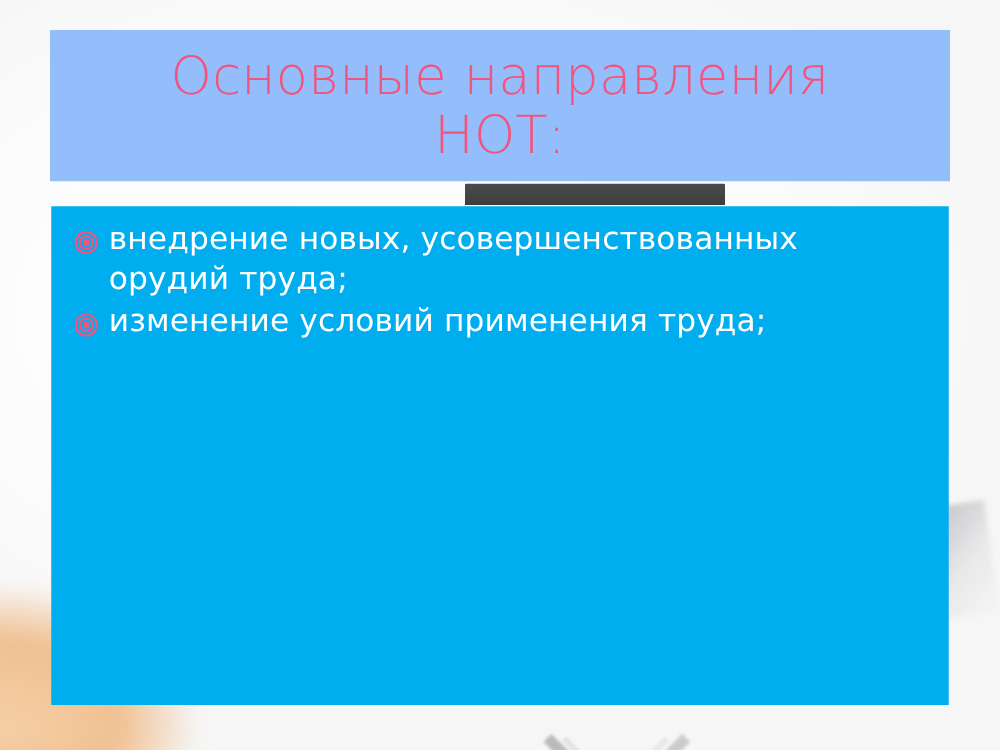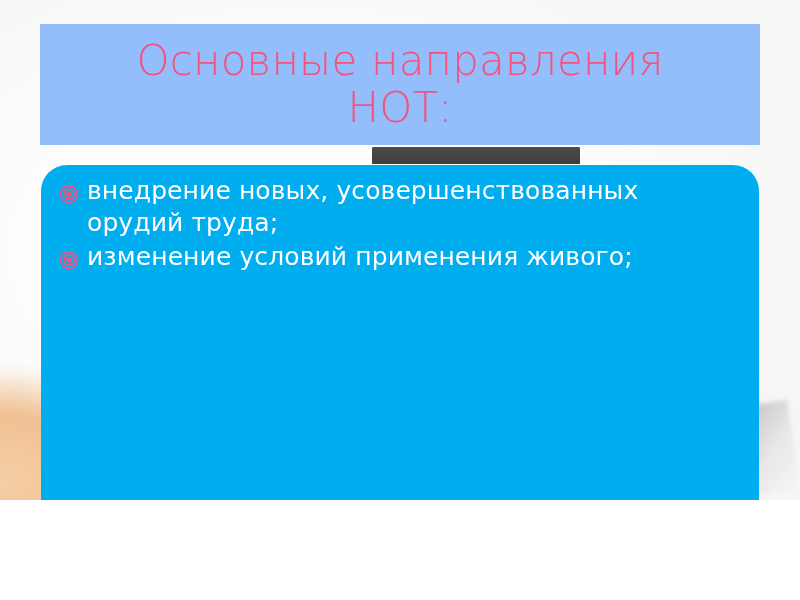--- a/index.html
+++ b/index.html
@@ -5,21 +5,21 @@
 <style>
   html, body {
     margin: 0;
     padding: 0;
     background: #ffffff;
   }
 
   .slide {
     position: relative;
     width: 800px;
-    height: 500px;
+    height: 600px;
     overflow: hidden;
     background: #ffffff;
     font-family: "Liberation Sans", sans-serif;
     -webkit-font-smoothing: antialiased;
   }
 
   
   .bg-photo {
     position: absolute;
     inset: 0;
@@ -160,21 +160,20 @@
   
   .body-box {
     position: absolute;
     left: 41px;
     top: 165px;
     width: 718px;
     height: 399px;
     background: #00aeef;
     box-sizing: border-box;
     padding: 10px 26px 10px 14px;
-    border-radius: 26px;
   }
 
   .bullet-list {
     list-style: none;
     margin: 0;
     padding: 0;
   }
 
   .bullet-item {
     display: flex;
@@ -244,20 +243,20 @@
       </li>
 
       <li class="bullet-item">
         <span class="bullet-marker">
           <svg width="20" height="20" viewBox="0 0 20 20" aria-hidden="true">
             <circle cx="10" cy="10" r="8.4" fill="none" stroke="#f2537f" stroke-width="1.7"></circle>
             <circle cx="10" cy="10" r="5.2" fill="none" stroke="#f2537f" stroke-width="1.7"></circle>
             <circle cx="10" cy="10" r="2.7" fill="#f2537f"></circle>
           </svg>
         </span>
-        <span class="bullet-text">изменение условий применения живого;</span>
+        <span class="bullet-text">изменение условий применения труда;</span>
       </li>
 
 
     </ul>
   </div>
 
 </div>
 
 </body></html>

